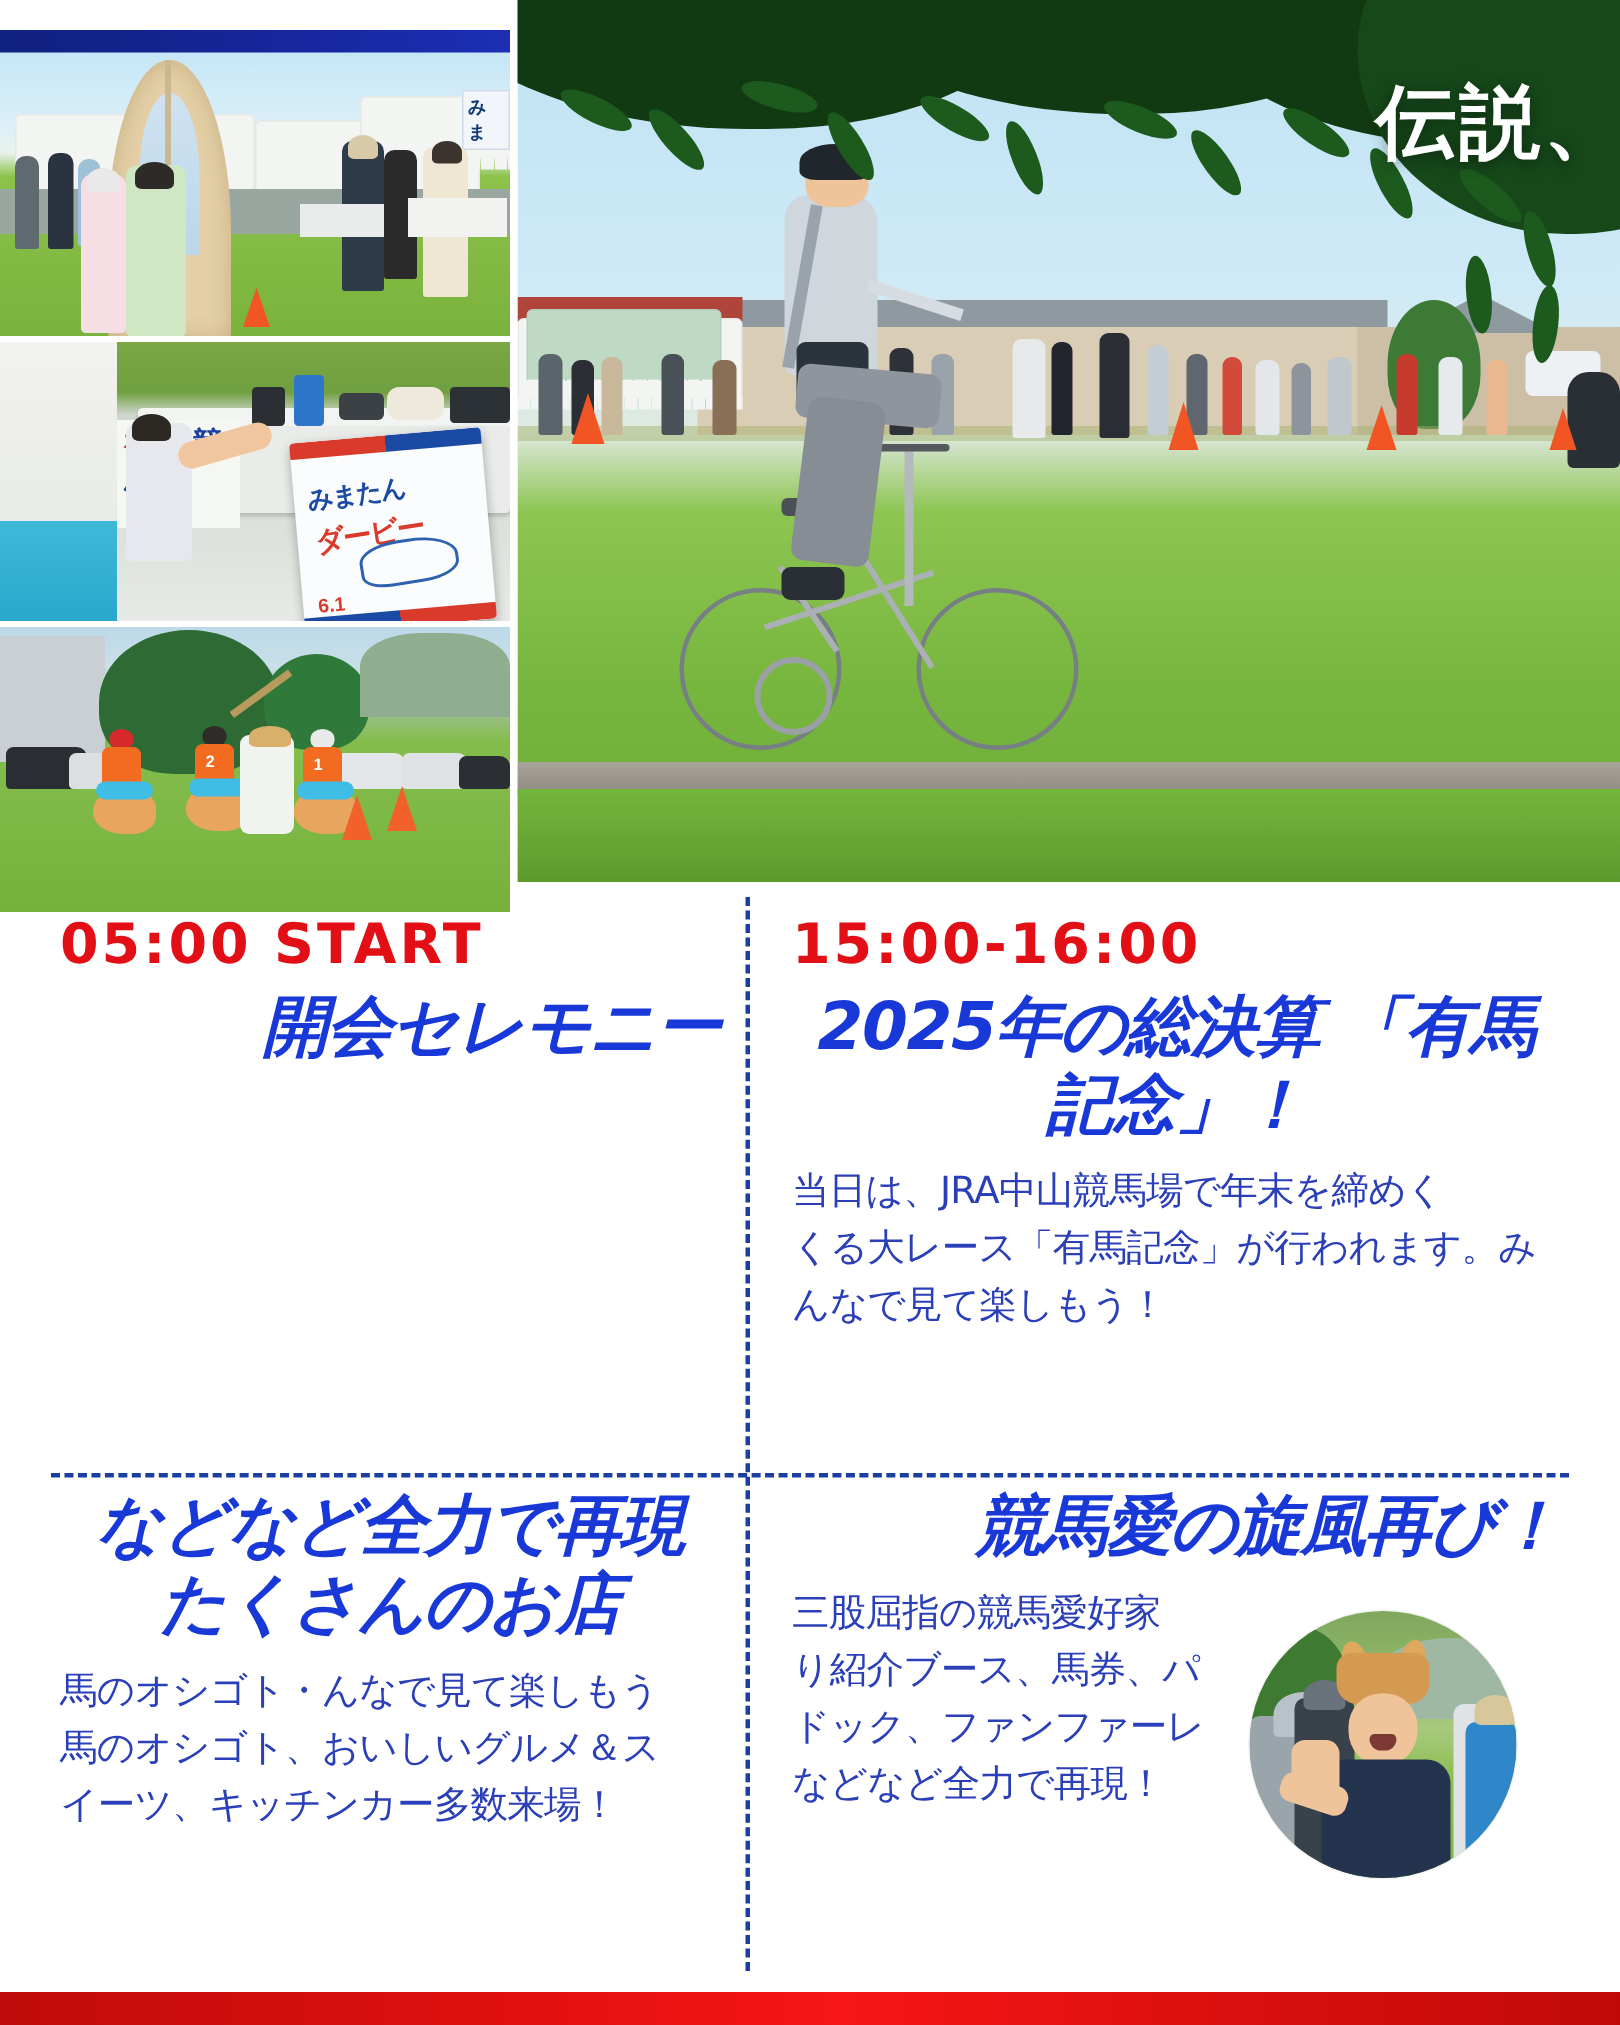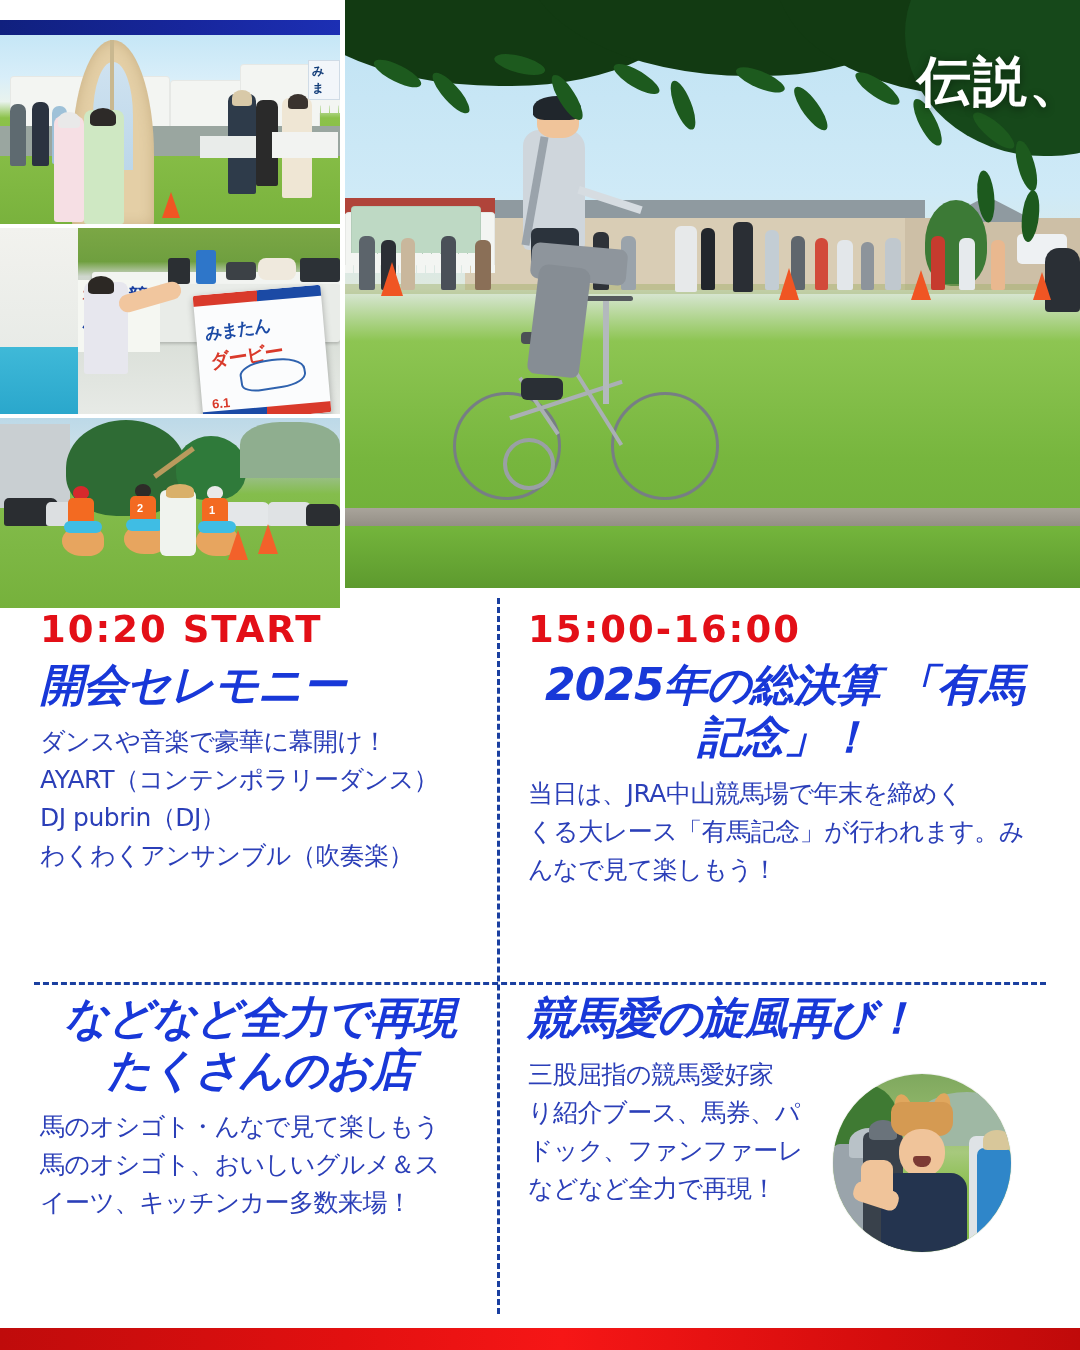--- a/index.html
+++ b/index.html
@@ -142,20 +142,21 @@
 
   .time{
     color:#e30f17; font-size:37px; font-weight:800; letter-spacing:2px;
     line-height:1.1; margin-bottom:8px;
     font-family:"DejaVu Sans","Liberation Sans",sans-serif;
   }
   .h2{
     color:#1838d8; font-size:44px; font-weight:900; font-style:italic;
     line-height:1.18; letter-spacing:-1px; margin-bottom:12px;
     font-family:"DejaVu Sans","Liberation Sans",sans-serif;
+    text-align:right;
   }
   .h2.center{ text-align:center; }
   .body{
     color:#2b3fb8; font-size:25px; line-height:1.52; letter-spacing:-0.5px;
     font-family:"DejaVu Sans","Liberation Sans",sans-serif;
   }
   .body .ln{ display:block; }
 
   .br-wrap{ position:relative; }
   .br-text{ width:300px; }
@@ -382,28 +383,22 @@
     </div>
   </div>
 </div>
 
 <div class="info">
 
   <div class="vdiv"></div>
   <div class="hdiv"></div>
 
   <div class="cell cell-tl">
-    <div class="time">10:20 START</div>
+    <div class="time">05:00 START</div>
     <div class="h2">開会セレモニー</div>
-    <div class="body">
-      <span class="ln">ダンスや音楽で豪華に幕開け！</span>
-      <span class="ln">AYART（コンテンポラリーダンス）</span>
-      <span class="ln">DJ pubrin（DJ）</span>
-      <span class="ln">わくわくアンサンブル（吹奏楽）</span>
-    </div>
   </div>
 
   <div class="cell cell-tr">
     <div class="time">15:00-16:00</div>
     <div class="h2 center">
       <span class="ln">2025年の総決算</span>
       <span class="ln">「有馬記念」！</span>
     </div>
     <div class="body">
       <span class="ln">当日は、JRA中山競馬場で年末を締めく</span>

